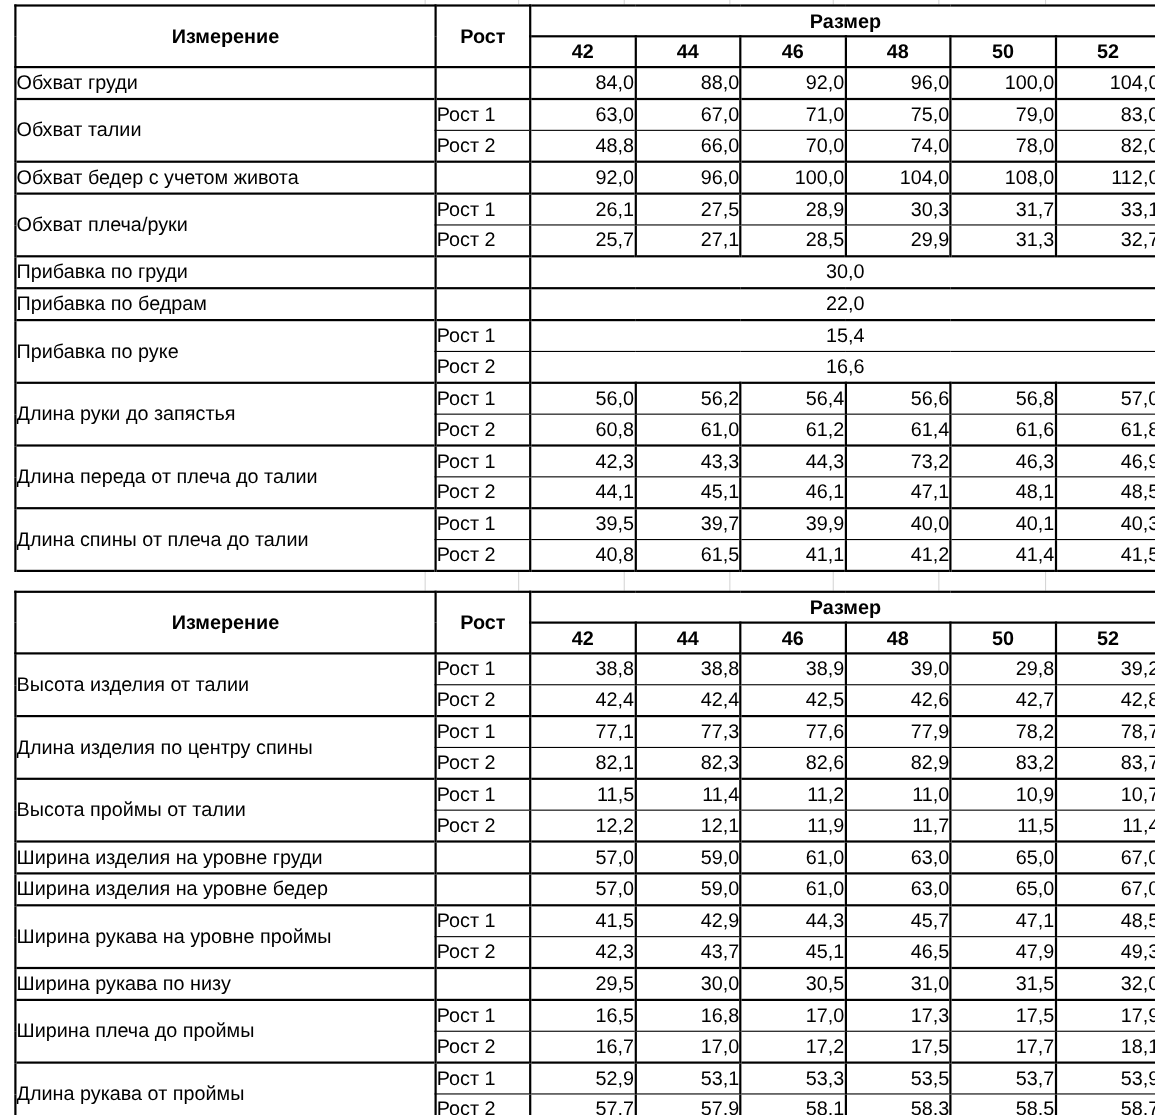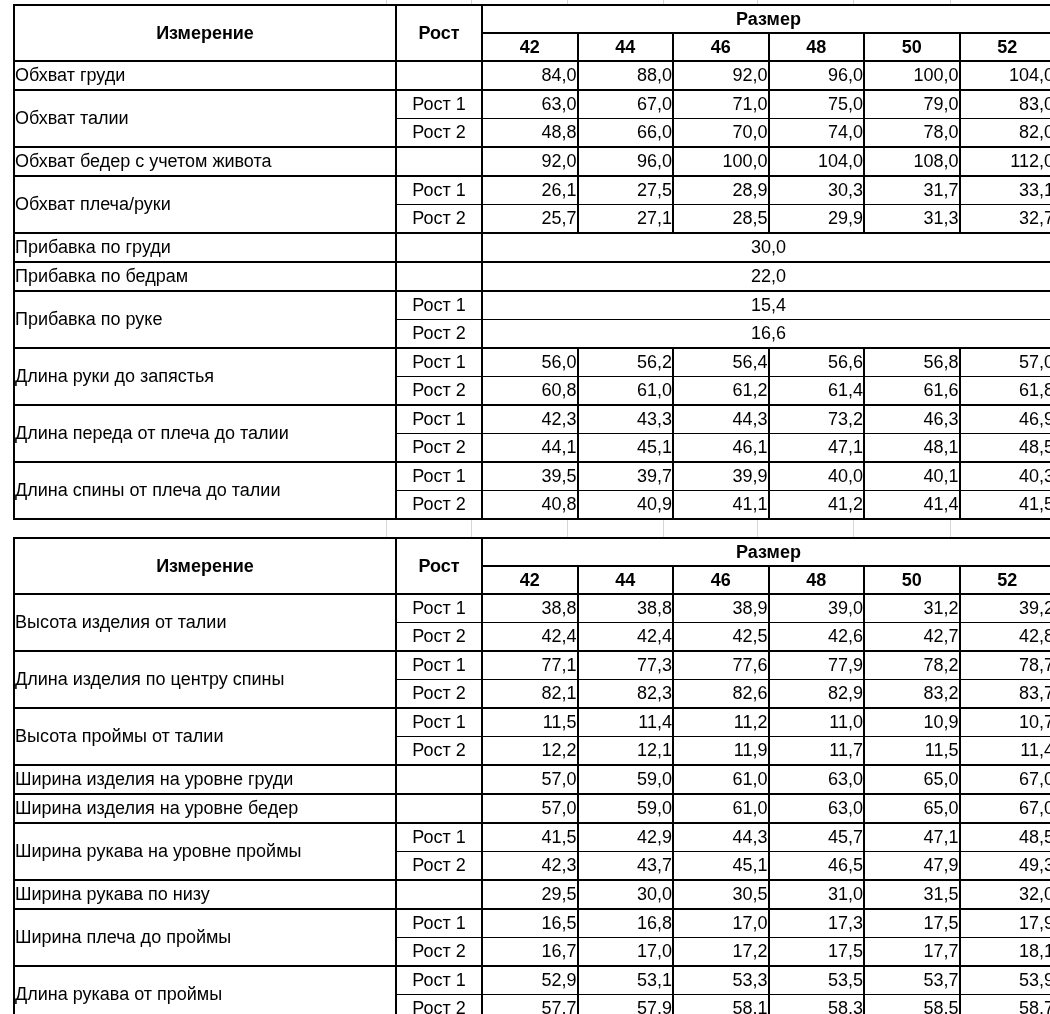--- a/index.html
+++ b/index.html
@@ -57,21 +57,21 @@
   }
   table.size-table td {
     border: 1px solid var(--border);
     border-left-width: 2px;
     border-right-width: 2px;
     height: 27px;
   }
   table.size-table { border: 2px solid var(--border); }
   tr.group-start td { border-top-width: 2px; }
   td.label  { text-align: left;  padding-left: 7px; margin-top: 20px; }
-  td.rost   { text-align: center;  padding-left: 7px; }
+  td.rost   { text-align: left;  padding-left: 7px; }
   td.val    { text-align: right; padding-right: 8px; }
   td.merged { text-align: center; }
 </style>
 </head>
 <body>
 
 <div class="sheet">
 
   <div class="gridline" style="left:386px"></div>
   <div class="gridline" style="left:471px"></div>
@@ -229,21 +229,21 @@
           <td class="val">39,5</td>
           <td class="val">39,7</td>
           <td class="val">39,9</td>
           <td class="val">40,0</td>
           <td class="val">40,1</td>
           <td class="val">40,3</td>
         </tr>
         <tr>
           <td class="rost">Рост 2</td>
           <td class="val">40,8</td>
-          <td class="val">40,9</td>
+          <td class="val">61,5</td>
           <td class="val">41,1</td>
           <td class="val">41,2</td>
           <td class="val">41,4</td>
           <td class="val">41,5</td>
         </tr>
       </tbody>
   </table>
 
   <table class="size-table" id="table-1">
     <colgroup>
@@ -272,21 +272,21 @@
       </tr>
     </thead>
     <tbody>
         <tr class="group-start">
           <td class="label" rowspan="2">Высота изделия от талии</td>
           <td class="rost">Рост 1</td>
           <td class="val">38,8</td>
           <td class="val">38,8</td>
           <td class="val">38,9</td>
           <td class="val">39,0</td>
-          <td class="val">31,2</td>
+          <td class="val">29,8</td>
           <td class="val">39,2</td>
         </tr>
         <tr>
           <td class="rost">Рост 2</td>
           <td class="val">42,4</td>
           <td class="val">42,4</td>
           <td class="val">42,5</td>
           <td class="val">42,6</td>
           <td class="val">42,7</td>
           <td class="val">42,8</td>

